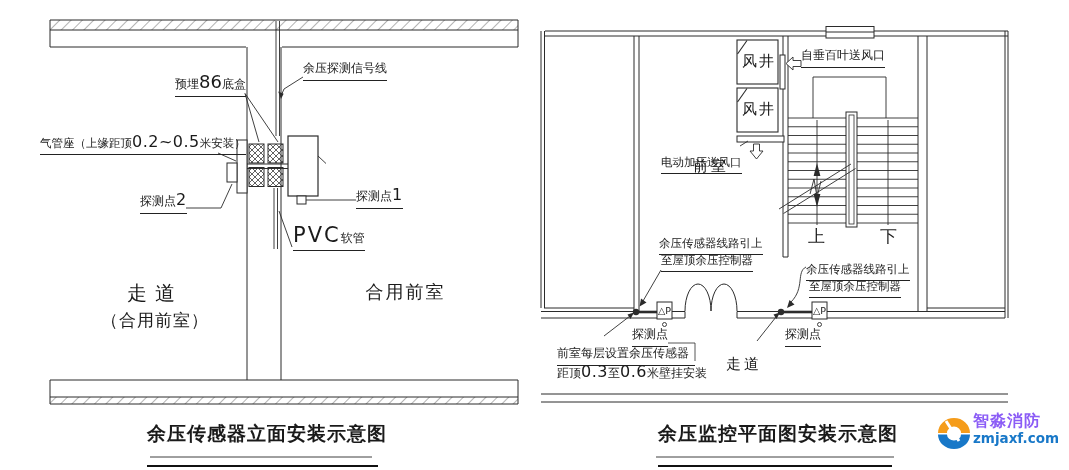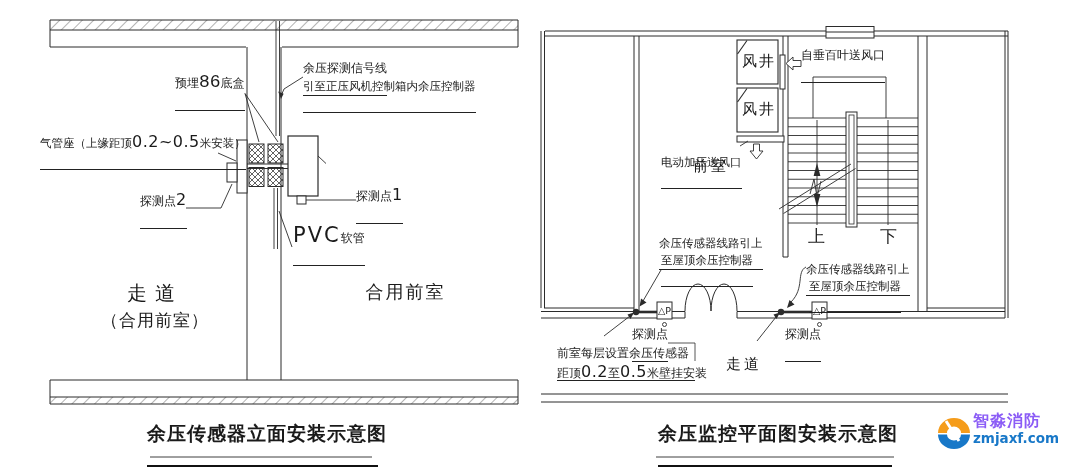--- a/index.html
+++ b/index.html
@@ -1,22 +1,22 @@
 <!DOCTYPE html>
 <html><head>
 <meta charset="utf-8">
 <style>
   html,body{margin:0;padding:0;background:#fff;}
   .canvas{position:relative;width:1069px;height:470px;background:#ffffff;
     font-family:"DejaVu Sans",sans-serif;color:#1a1a1a;overflow:hidden;}
   .canvas svg{position:absolute;left:0;top:0;}
   .t{position:absolute;white-space:nowrap;font-size:12px;line-height:1.15;color:#1a1a1a;}
-  .u{border-bottom:1px solid #222;padding-bottom:19px;}
+  .u{border-bottom:1px solid #222;padding-bottom:4px;}
   .n{font-size:16px;line-height:1;letter-spacing:.5px;}
-  .n2{font-size:18px;line-height:1;font-family:Liberation Mono, monospace;}
+  .n2{font-size:18px;line-height:1;}
   .pvcbig{font-size:21px;line-height:1;letter-spacing:2px;}
   .ctr{text-align:center;}
   .room1{font-size:20px;letter-spacing:8px;}
   .room1b{font-size:18px;letter-spacing:2px;}
   .room2{font-size:17px;letter-spacing:1px;}
   .ttl{font-size:19px;font-weight:bold;letter-spacing:1px;border-bottom:2px solid #111;padding-bottom:20px;}
   .sm{font-size:11.5px;}
   .dp{font-size:9.5px;line-height:1;}
   .big17{font-size:15px;letter-spacing:3px;}
   .logo-name{font-size:16px;font-weight:bold;color:#8b5cf6;letter-spacing:1px;}
@@ -170,21 +170,20 @@
   </g>
 
   <g stroke="none">
     <path d="M938,433 A16,15 0 0 1 970,433 L961,433 A7,6.5 0 0 0 947,433 Z" fill="#f59c1a"></path>
     <path d="M938,434.5 A16,14.5 0 0 0 970,434.5 L961,434.5 A7,6 0 0 1 947,434.5 Z" fill="#1878c8"></path>
     <path d="M946,421 L959,441" stroke="#fff" stroke-width="3"></path>
   </g>
 </svg>
 
 <div class="t u" style="left:303px;top:62px;">余压探测信号线</div>
-<div class="t u sm" style="left:303px;top:80px;">引至正压风机控制箱内余压控制器</div>
 
 <div class="t u" style="left:175px;top:73px;"><span>预埋</span><span class="n2">86</span><span>底盒</span></div>
 
 <div class="t u sm" style="left:40px;top:134px;"><span>气管座（上缘距顶</span><span class="n">0.2~0.5</span><span>米安装）</span></div>
 
 
 <div class="t u" style="left:140px;top:192px;"><span>探测点</span><span class="n">2</span></div>
 
 <div class="t u" style="left:356px;top:187px;"><span>探测点</span><span class="n">1</span></div>
 
@@ -215,21 +214,21 @@
 <div class="t u sm" style="left:659px;top:237px;">余压传感器线路引上</div>
 <div class="t u sm" style="left:661px;top:254px;">至屋顶余压控制器</div>
 
 <div class="t dp" style="left:658px;top:306px;">△P</div>
 <div class="t dp" style="left:813px;top:306px;">△P</div>
 
 <div class="t u" style="left:632px;top:328px;">探测点</div>
 <div class="t u" style="left:785px;top:328px;">探测点</div>
 
 <div class="t u" style="left:557px;top:347px;width:138px;">前室每层设置余压传感器</div>
-<div class="t" style="left:557px;top:364px;"><span>距顶</span><span class="n">0.2</span><span>至</span><span class="n">0.5</span><span>米壁挂安装</span></div>
+<div class="t" style="left:557px;top:364px;"><span>距顶</span><span class="n">0.3</span><span>至</span><span class="n">0.6</span><span>米壁挂安装</span></div>
 
 <div class="t big17" style="left:726px;top:356px;">走道</div>
 
 <div class="t ttl ctr" style="left:658px;top:423px;width:234px;">余压监控平面图安装示意图</div>
 
 <div class="t logo-name" style="left:973px;top:412px;">智淼消防</div>
 <div class="t logo-site" style="left:973px;top:431px;">zmjaxf.com</div>
 
 </div>
 

